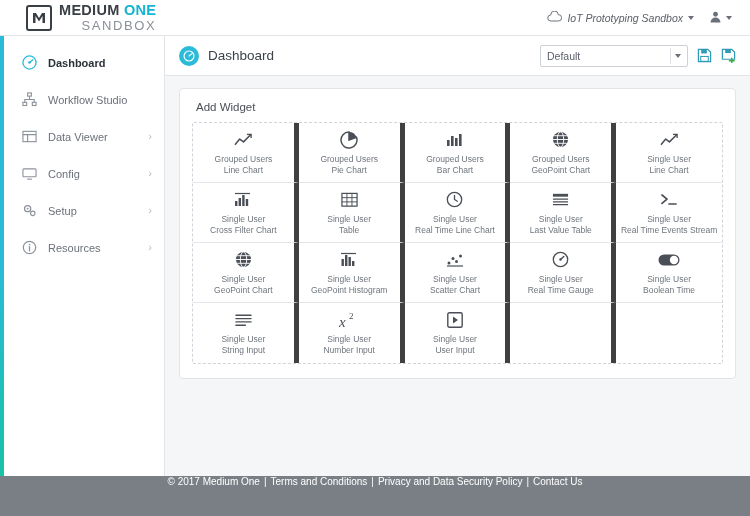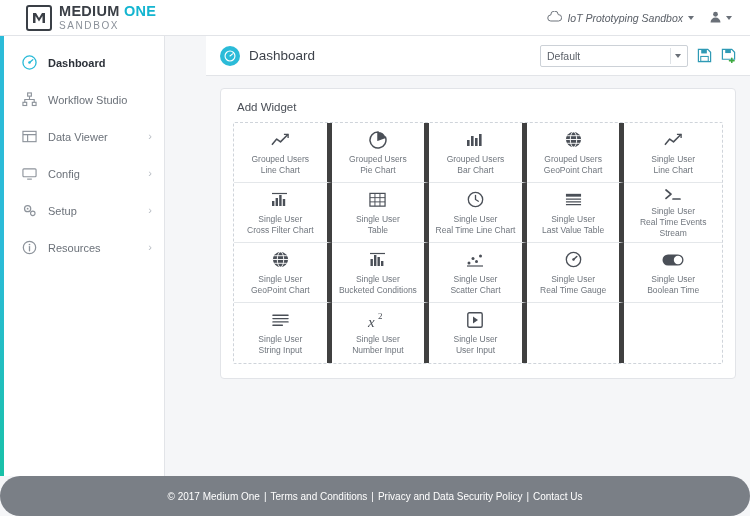--- a/index.html
+++ b/index.html
@@ -49,23 +49,24 @@
   .brand-text { line-height: 1; }
   .brand-title {
     font-size: 14.5px;
     letter-spacing: .3px;
     color: #3a3f46;
     font-weight: bold;
     white-space: nowrap;
   }
   .brand-title .one { color: #14b5d0; }
   .brand-sub {
-    font-size: 10px;
+    font-size: 13px;
     letter-spacing: 1.6px;
     color: #8a9099;
+    text-align: right;
     margin-top: 2px;
   }
   .topbar-right {
     margin-left: auto;
     display: flex;
     align-items: center;
     padding-right: 18px;
     gap: 16px;
     font-style: italic;
   }
@@ -91,21 +92,20 @@
     border-top: 4px solid #6a7078;
     display: inline-block;
   }
 
   
   .body {
     flex: 1 1 auto;
     display: flex;
     min-height: 0;
     position: relative;
-    gap: 41px;
   }
 
   
   .sidebar {
     width: 165px;
     flex: 0 0 165px;
     background: #ffffff;
     border-right: 1px solid #e2e4e8;
     position: relative;
     padding-top: 8px;
@@ -273,24 +273,23 @@
     text-align: center;
   }
 
   
   .footer {
     height: 40px;
     flex: 0 0 40px;
     background: #7a7f86;
     color: #ffffff;
     display: flex;
-    align-items: center;
+    align-items: flex-start;
     justify-content: center;
     font-size: 10px;
-    border-radius: 20px;
   }
   .footer a {
     color: #ffffff;
     text-decoration: none;
     cursor: pointer;
   }
   .footer .sep { margin: 0 4px; }
   
 </style>
 </head>
@@ -582,21 +581,21 @@
                 <div class="widget-ico">
                   <svg width="18" height="16" viewBox="0 0 18 16">
                       <rect x="1.5" y="7" width="2.4" height="7" fill="#4a4f57"></rect>
                       <rect x="5" y="3" width="2.4" height="11" fill="#4a4f57"></rect>
                       <rect x="8.5" y="5" width="2.4" height="9" fill="#4a4f57"></rect>
                       <rect x="12" y="9" width="2.4" height="5" fill="#4a4f57"></rect>
                       <path d="M1 1.5 L16 1.5" stroke="#4a4f57" stroke-width="1.2"></path>
                     </svg>
                 </div>
                 <div class="widget-l1">Single User</div>
-                <div class="widget-l2">Bucketed Conditions</div>
+                <div class="widget-l2">GeoPoint Histogram</div>
               </div>
 
               <div class="widget-cell">
                 <div class="widget-ico">
                   <svg width="18" height="16" viewBox="0 0 18 16">
                       <circle cx="3" cy="11" r="1.5" fill="#4a4f57"></circle>
                       <circle cx="7" cy="6.5" r="1.5" fill="#4a4f57"></circle>
                       <circle cx="10.5" cy="9.5" r="1.5" fill="#4a4f57"></circle>
                       <circle cx="14.5" cy="4" r="1.5" fill="#4a4f57"></circle>
                       <path d="M1 14 L17 14" stroke="#4a4f57" stroke-width="1.2"></path>

